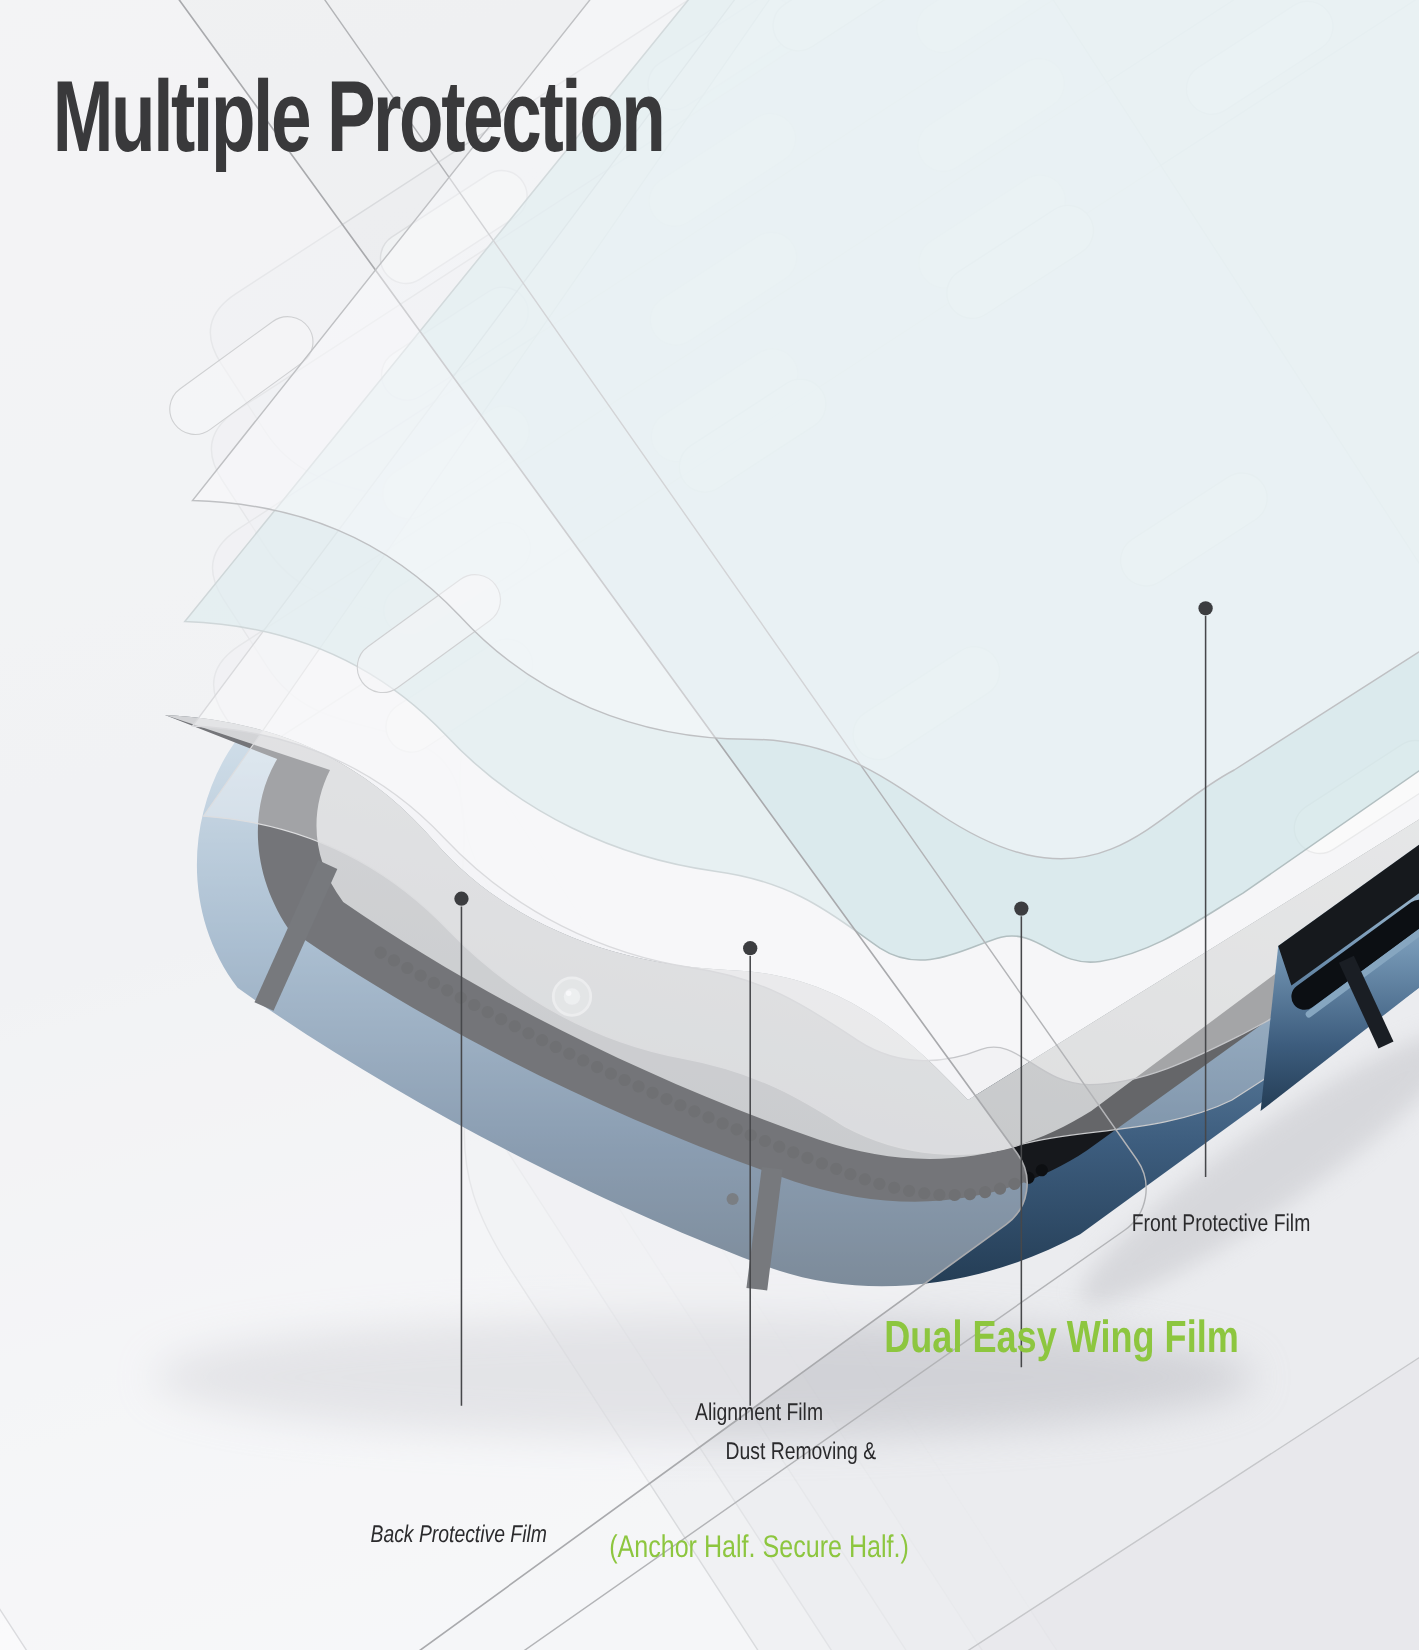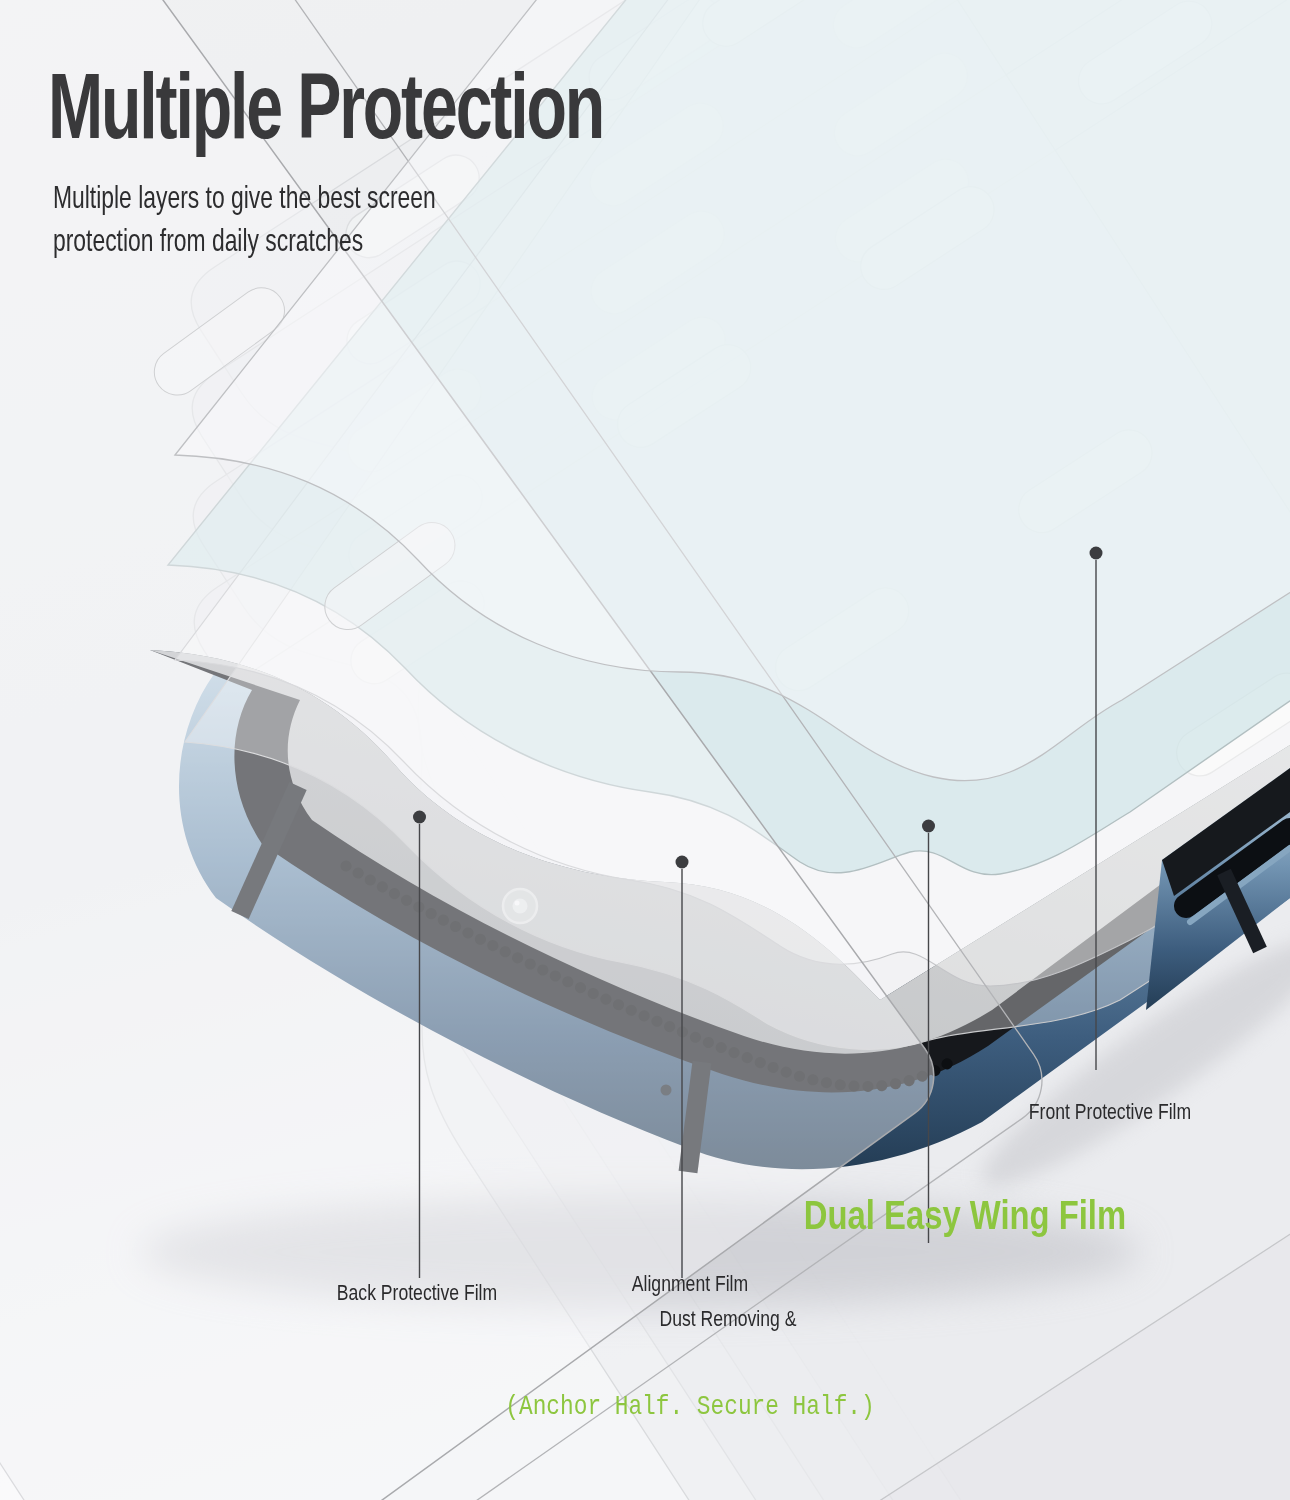--- a/index.html
+++ b/index.html
@@ -11,24 +11,24 @@
   #stage{position:absolute;inset:0;width:1290px;height:1500px;}
   #art{position:absolute;left:0;top:0;}
   .txt{position:absolute;white-space:nowrap;color:#2a2a2c;}
   .sq{display:inline-block;transform:scaleX(0.80);transform-origin:center;}
   .sql{display:inline-block;transform:scaleX(0.75);transform-origin:left top;}
   .title{left:48px;top:56px;font-size:92px;line-height:100px;font-weight:bold;
          color:#39393b;letter-spacing:-3px;}
   .title .sql{transform:scaleX(0.72);}
   .subtitle{left:53px;top:176px;font-size:30.5px;line-height:43px;color:#2c2c2e;}
   .lbl{font-size:22px;transform:translateX(-50%);}
-  .lbl-back{left:417px;top:1280px;}
+  .lbl-back{left:417px;top:1382px;font-style:italic;}
   .lbl-dust1{left:728px;top:1306px;}
   .lbl-dust2{left:690px;top:1271px;}
-  .lbl-note{left:690px;top:1390px;font-size:28.5px;color:var(--accent,#8dc63f);font-family:Liberation Mono, monospace;}
+  .lbl-note{left:690px;top:1390px;font-size:28.5px;color:var(--accent,#8dc63f);}
   .lbl-wing{left:965px;top:1192px;font-size:41px;font-weight:bold;color:var(--accent,#8dc63f);}
   .lbl-front{left:1110px;top:1099px;}
 </style>
 </head>
 <body>
 
 <div id="stage">
 
 <svg id="art" width="1290" height="1500" viewBox="0 0 1290 1500">
   <defs>
@@ -207,26 +207,20 @@
     <circle cx="419.5" cy="817" r="6.5"></circle>
     <circle cx="682" cy="862" r="6.5"></circle>
     <circle cx="928.5" cy="826" r="6.5"></circle>
     <circle cx="1096" cy="553" r="6.5"></circle>
   </g>
 </svg>
 
 <div class="txt title">
   <span class="sql">Multiple Protection</span>
 </div>
-<div class="txt subtitle">
-  <span class="sql">
-    <span>Multiple layers to give the best screen</span><br>
-    <span>protection from daily scratches</span>
-  </span>
-</div>
 
 <div class="txt lbl lbl-back">
   <span class="sq">Back Protective Film</span>
 </div>
 <div class="txt lbl lbl-dust1">
   <span class="sq">Dust Removing &amp;</span>
 </div>
 <div class="txt lbl lbl-dust2">
   <span class="sq">Alignment Film</span>
 </div>

